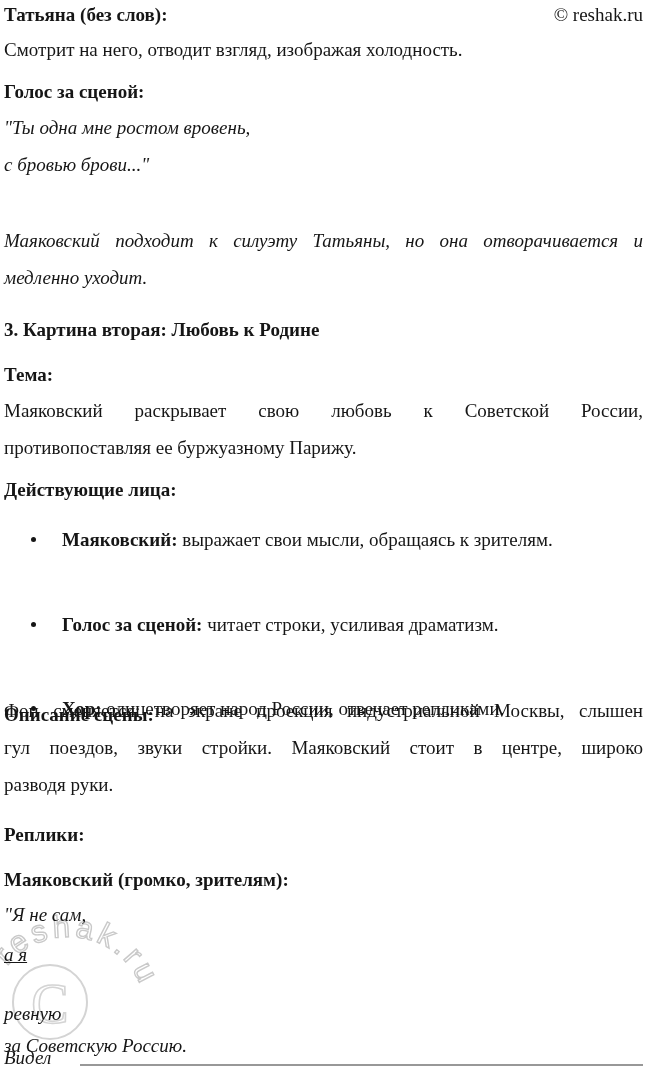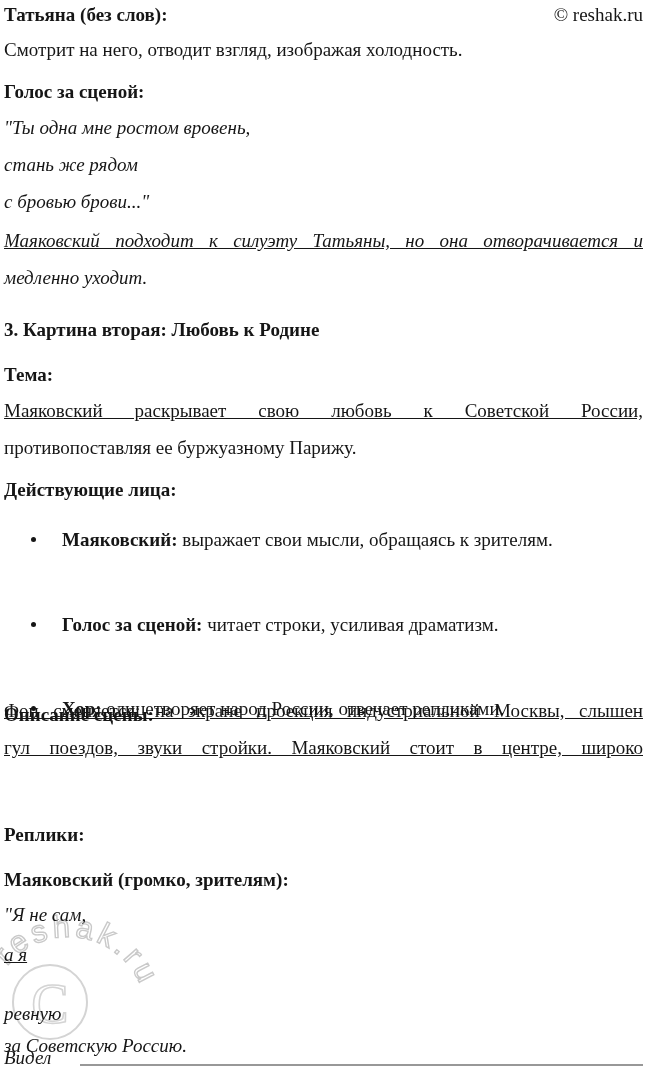--- a/index.html
+++ b/index.html
@@ -8,21 +8,21 @@
     width: 647px; height: 1068px;
     position: relative;
     overflow: hidden;
     font-family: "Liberation Serif", "DejaVu Serif", serif;
     font-size: 19px;
     color: #161616;
   }
   .abs { position: absolute; left: 4px; width: 639px; line-height: 37px; z-index: 2; }
   .bold { font-weight: bold; }
   .ital { font-style: italic; }
-  .jline { text-align: justify; text-align-last: justify; text-decoration: underline; }
+  .jline { text-align: justify; text-align-last: justify; }
   .header-row { display: flex; justify-content: space-between; align-items: flex-start; }
   .bullet-item { padding-left: 58px; position: relative; }
   .bullet-dot {
     position: absolute; left: 27px; top: 16px;
     width: 5px; height: 5px; border-radius: 50%;
     background: #161616; display: inline-block;
   }
   .watermark { position: absolute; left: -4px; top: 898px; z-index: 1; }
   .cutoff-bar {
     position: absolute; top: 1064px; left: 80px; width: 563px; height: 2px;
@@ -47,21 +47,20 @@
   <span class="bold">Татьяна (без слов):</span>
   <span>© reshak.ru</span>
 </div>
 
 <div class="abs" style="top:31px;">Смотрит на него, отводит взгляд, изображая холодность.</div>
 
 <div class="abs bold" style="top:73px;">Голос за сценой:</div>
 
 <div class="abs ital" style="top:109px;">
   <div>"Ты одна мне ростом вровень,</div>
-  <div>стань же рядом</div>
   <div>с бровью брови..."</div>
 </div>
 
 <div class="abs ital" style="top:222px;">
   <div class="jline">Маяковский подходит к силуэту Татьяны, но она отворачивается и</div>
   <div>медленно уходит.</div>
 </div>
 
 <div class="abs bold" style="top:311px;">3. Картина вторая: Любовь к Родине</div>
 
@@ -87,20 +86,21 @@
 <div class="abs bullet-item" style="top:616px;">
   <span class="bullet-dot"></span>
   <span class="bold">Хор:</span><span> олицетворяет народ России, отвечает репликами.</span>
 </div>
 
 <div class="abs bold" style="top:696px;">Описание сцены:</div>
 
 <div class="abs" style="top:692px;">
   <div class="jline">Фон сменяется: на экране проекция индустриальной Москвы, слышен</div>
   <div class="jline">гул поездов, звуки стройки. Маяковский стоит в центре, широко</div>
+  <div>разводя руки.</div>
 </div>
 
 <div class="abs bold" style="top:816px;">Реплики:</div>
 
 <div class="abs bold" style="top:861px;">Маяковский (громко, зрителям):</div>
 
 <div class="abs ital" style="top:896px;">"Я не сам,</div>
 <div class="abs ital" style="top:936px;text-decoration:underline;">а я</div>
 <div class="abs ital" style="top:979px;margin-top:16px;">ревную</div>
 <div class="abs ital" style="top:1011px;margin-top:16px;">за Советскую Россию.</div>

